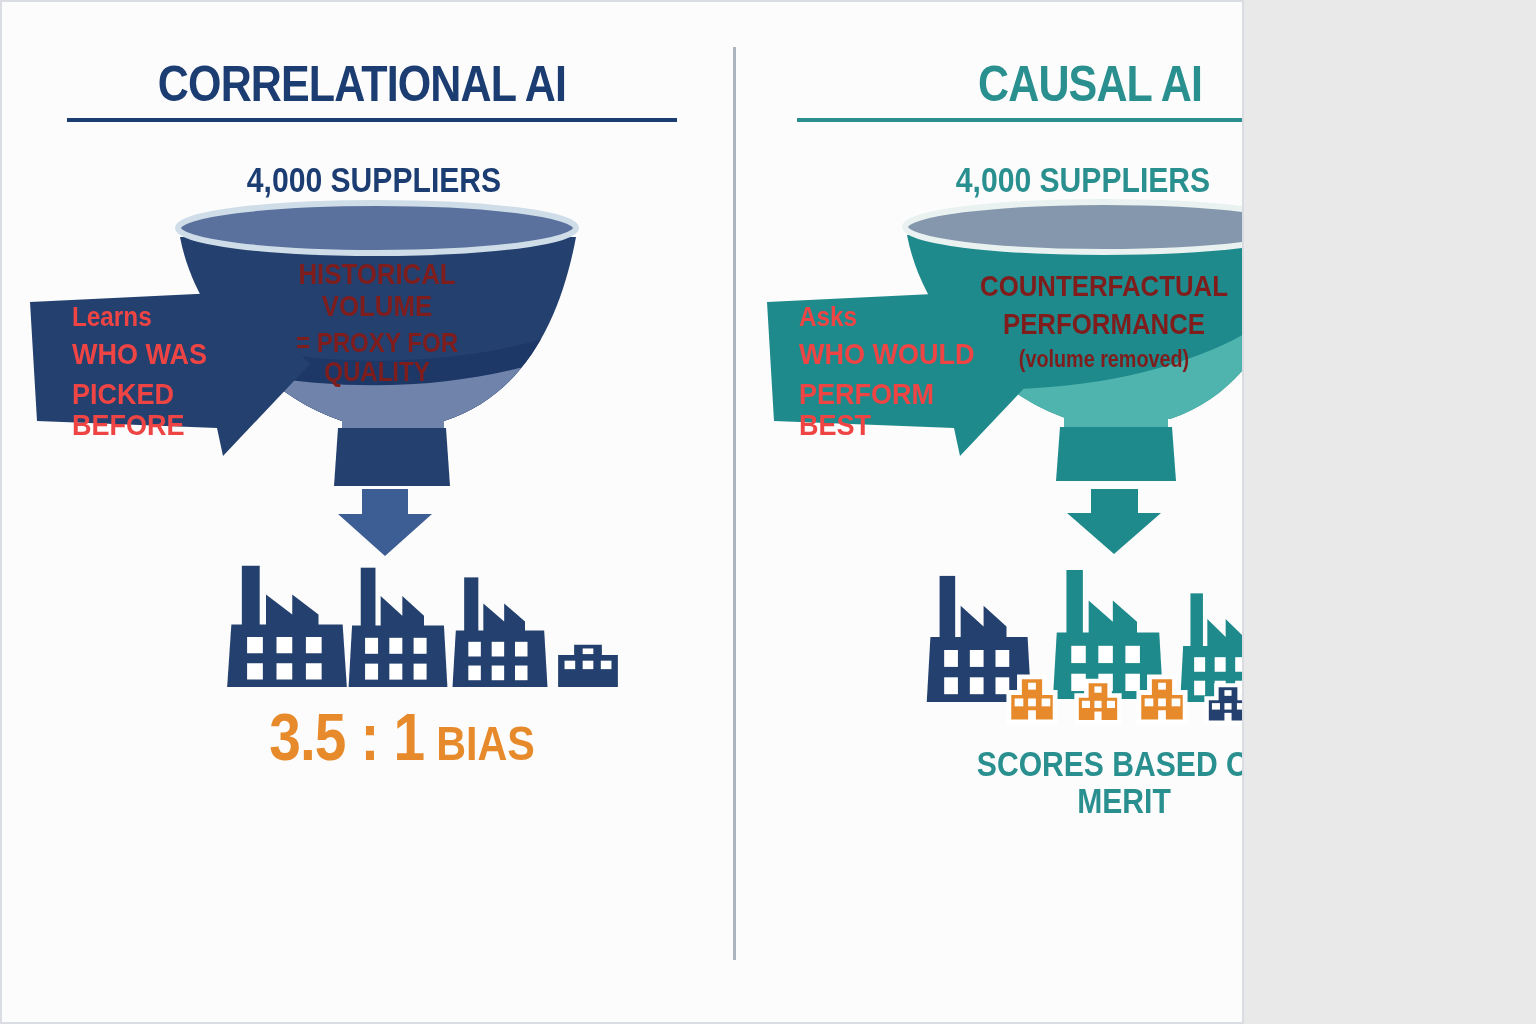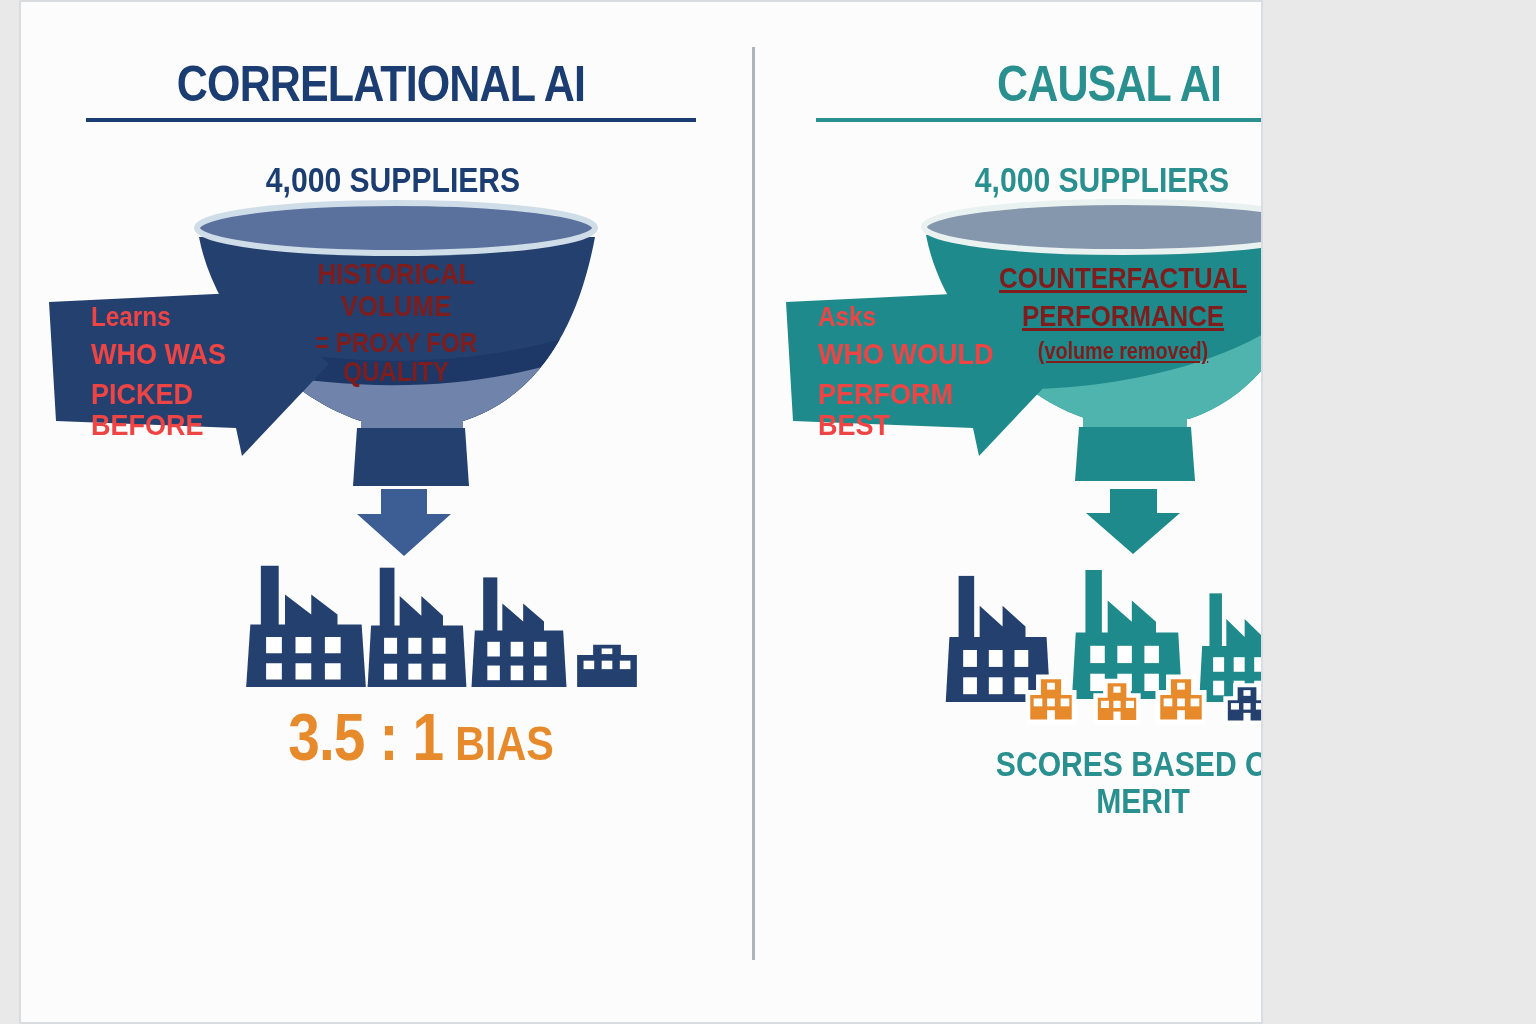--- a/index.html
+++ b/index.html
@@ -3,21 +3,20 @@
 <meta charset="utf-8">
 <style>
   html,body{margin:0;padding:0;background:#e9e9e9;}
   .canvas{
     position:relative; width:1244px; height:1024px;
     background:var(--background,#fcfcfc);
     border:2px solid var(--border,#d9dce1);
     box-sizing:border-box;
     font-family:"Liberation Sans", sans-serif;
     overflow:hidden;
-    margin-left:19px;
   }
   .art{position:absolute; left:0; top:0;}
   .divider{
     position:absolute; left:731px; top:45px; width:3px; height:913px;
     background:var(--divider,#aeb4bf);
   }
   .txt{position:absolute; font-weight:bold; line-height:1.05; text-align:center;}
   .cond{transform:scaleX(.86); transform-origin:center;}
   .cond-l{transform:scaleX(.9); transform-origin:left center;}
 
@@ -27,21 +26,21 @@
   .underline{position:absolute; height:4px;}
   .underline-l{left:65px;  top:116px; width:610px; background:var(--navy-text,#1c3d72);}
   .underline-r{left:795px; top:116px; width:508px; background:var(--teal-text,#2a8f8f);}
 
   .suppliers{top:160px; width:300px; font-size:35px;}
   .suppliers-l{left:222px; color:var(--navy-text,#1c3d72);}
   .suppliers-r{left:931px; color:var(--teal-text,#2a8f8f);}
 
   .funnel-text{color:#7f1d1d;}
   .funnel-text-l{left:225px; top:256px; width:300px;}
-  .funnel-text-r{left:948px; top:260px; width:308px;text-decoration:underline;}
+  .funnel-text-r{left:948px; top:268px; width:308px;}
   .fline1{font-size:30px;}
   .fline2{font-size:28px; margin-top:7px;}
   .fline2r{font-size:30px; margin-top:6px;}
   .fline3{font-size:23px; margin-top:8px;}
 
   .callout-text{color:#ef4444; text-align:left;}
   .callout-text-l{left:70px;  top:301px; width:215px;}
   .callout-text-r{left:797px; top:301px; width:235px;}
   .cline1{font-size:27px;}
   .cline2{font-size:30px; margin-top:7px;}

